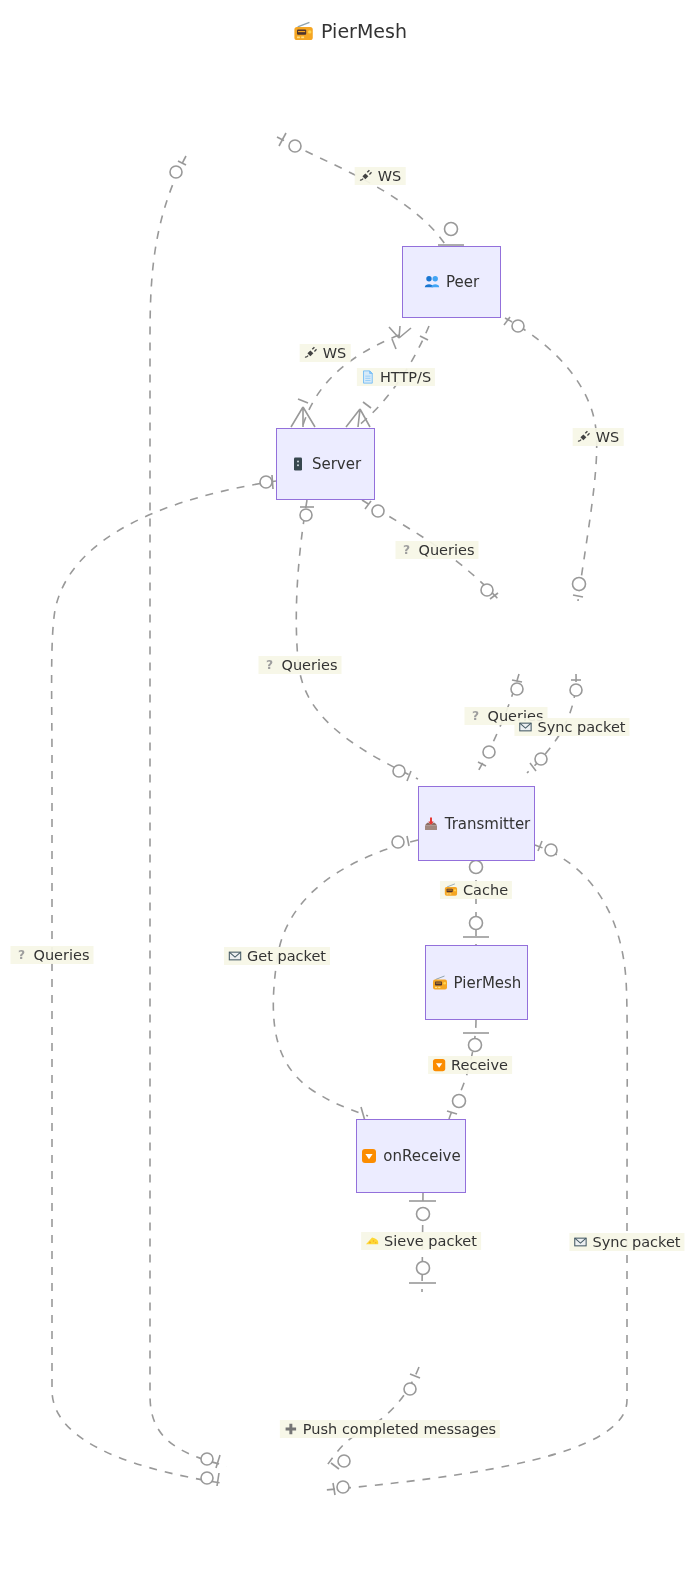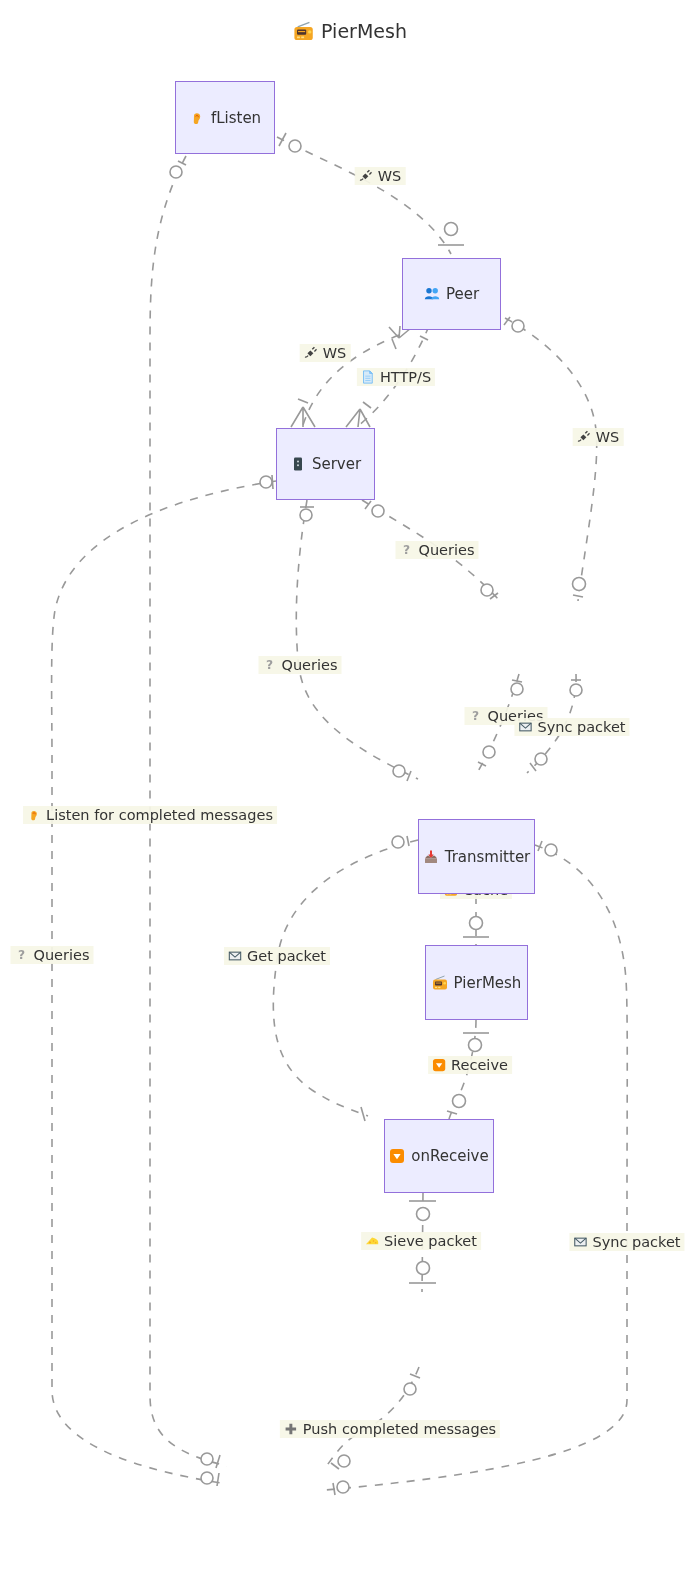--- a/index.html
+++ b/index.html
@@ -291,26 +291,20 @@
         <use href="#i-question"></use>
       </svg>
     <span>Queries</span>
   </div>
   <div class="elabel" style="left:572px;top:727px">
     <svg class="eicon">
         <use href="#i-env"></use>
       </svg>
     <span>Sync packet</span>
   </div>
-  <div class="elabel" style="left:150px;top:815px">
-    <svg class="eicon">
-        <use href="#i-ear"></use>
-      </svg>
-    <span>Listen for completed messages</span>
-  </div>
   <div class="elabel" style="left:52px;top:955px">
     <svg class="eicon">
         <use href="#i-question"></use>
       </svg>
     <span>Queries</span>
   </div>
   <div class="elabel" style="left:277px;top:956px">
     <svg class="eicon">
         <use href="#i-env"></use>
       </svg>
@@ -340,50 +334,44 @@
       </svg>
     <span>Sync packet</span>
   </div>
   <div class="elabel" style="left:390px;top:1429px">
     <svg class="eicon">
         <use href="#i-plus"></use>
       </svg>
     <span>Push completed messages</span>
   </div>
 
-  <div class="node" style="left:175px;top:81px;width:100px;height:73px">
-    <svg class="nicon">
-        <use href="#i-ear"></use>
-      </svg>
-    <span>fListen</span>
-  </div>
-  <div class="node" style="left:402px;top:258px;width:99px;height:72px">
+  <div class="node" style="left:402px;top:246px;width:99px;height:72px">
     <svg class="nicon">
         <use href="#i-people"></use>
       </svg>
     <span>Peer</span>
   </div>
   <div class="node" style="left:276px;top:428px;width:99px;height:72px">
     <svg class="nicon">
         <use href="#i-server"></use>
       </svg>
     <span>Server</span>
   </div>
-  <div class="node" style="left:418px;top:819px;width:117px;height:75px">
+  <div class="node" style="left:418px;top:786px;width:117px;height:75px">
     <svg class="nicon">
         <use href="#i-tray"></use>
       </svg>
     <span>Transmitter</span>
   </div>
   <div class="node" style="left:425px;top:945px;width:103px;height:75px">
     <svg class="nicon">
         <use href="#i-radio"></use>
       </svg>
     <span>PierMesh</span>
   </div>
-  <div class="node" style="left:384px;top:1119px;width:110px;height:74px">
+  <div class="node" style="left:356px;top:1119px;width:110px;height:74px">
     <svg class="nicon">
         <use href="#i-down"></use>
       </svg>
     <span>onReceive</span>
   </div>
 
 </div>
 
 </body></html>

